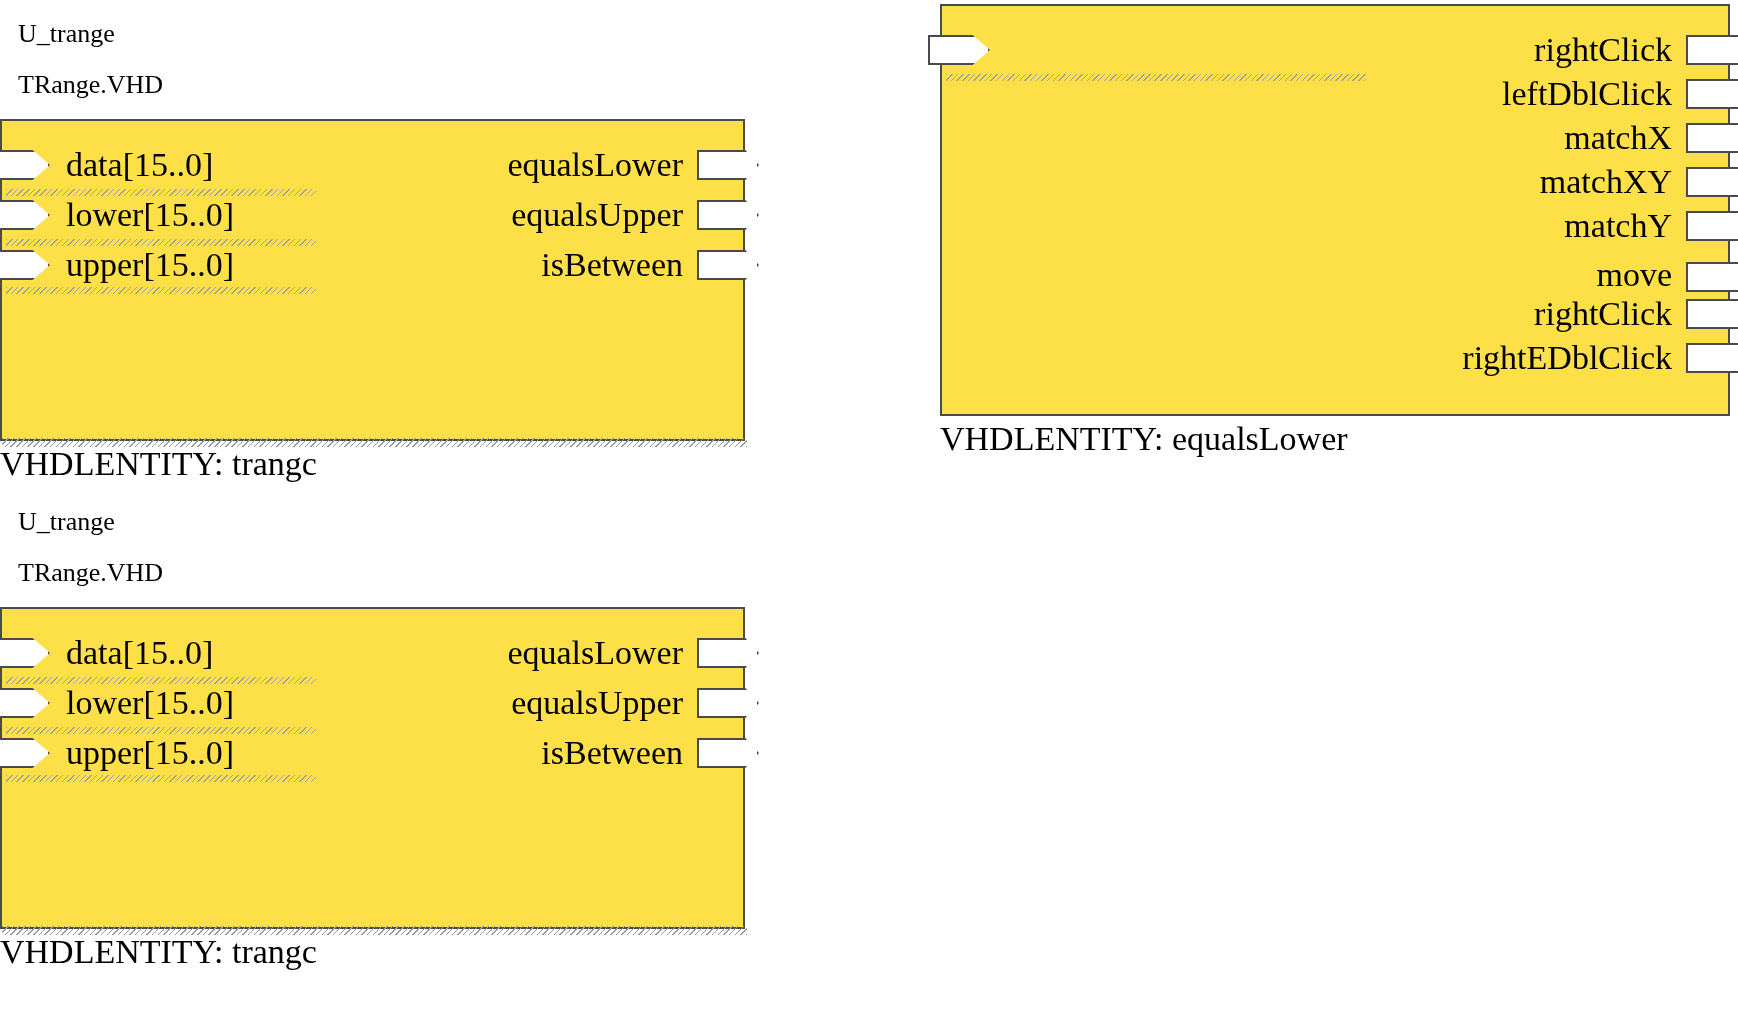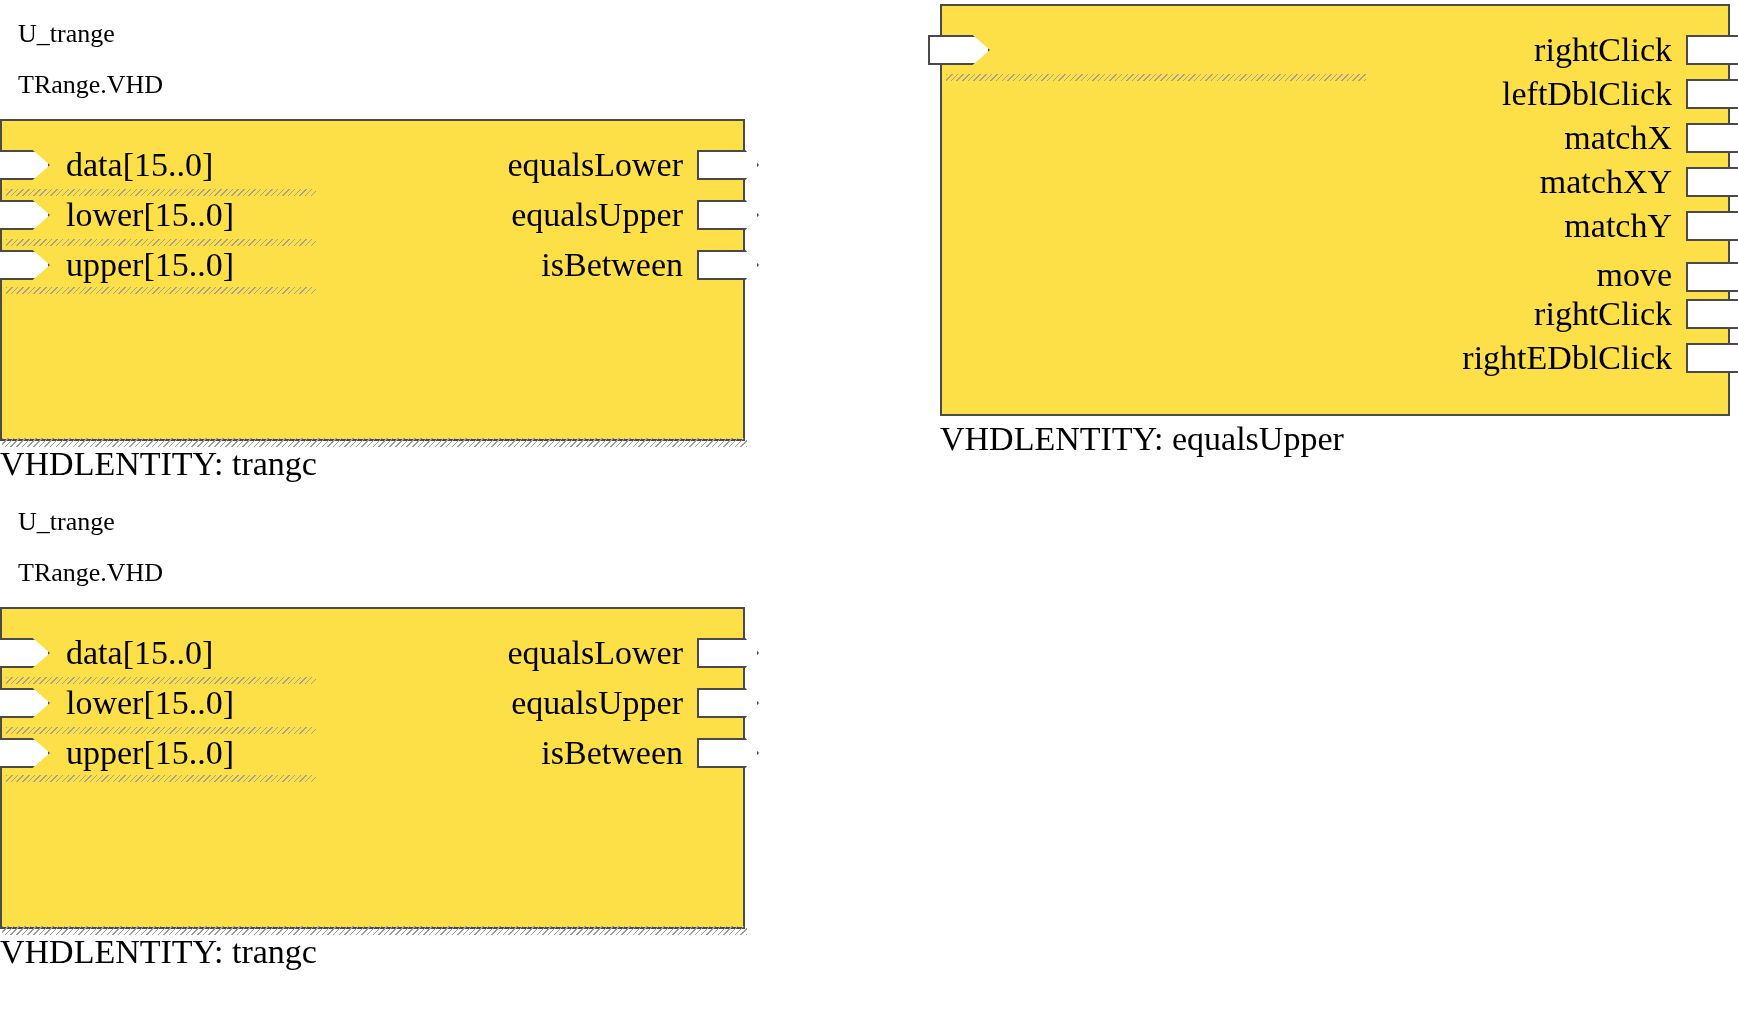--- a/index.html
+++ b/index.html
@@ -202,21 +202,21 @@
     <div class="port-row output" style="top:286px;">
       <span class="port-label">rightClick</span>
       <span class="pin-out flat"></span>
     </div>
     <div class="port-row output" style="top:330px;">
       <span class="port-label">rightEDblClick</span>
       <span class="pin-out flat"></span>
     </div>
   </div>
 
-  <div class="block-footer">VHDLENTITY: equalsUpper</div>
+  <div class="block-footer">VHDLENTITY: equalsLower</div>
 </div>
 
 <div class="block" style="left:0px; top:488px; width:760px;">
   <div class="block-title">U_trange</div>
   <div class="block-title">TRange.VHD</div>
 
   <div class="block-body" style="width:745px; height:322px; margin-top:4px;">
 
     <div class="port-row input" style="top:22px;">
       <span class="pin-in"></span>

